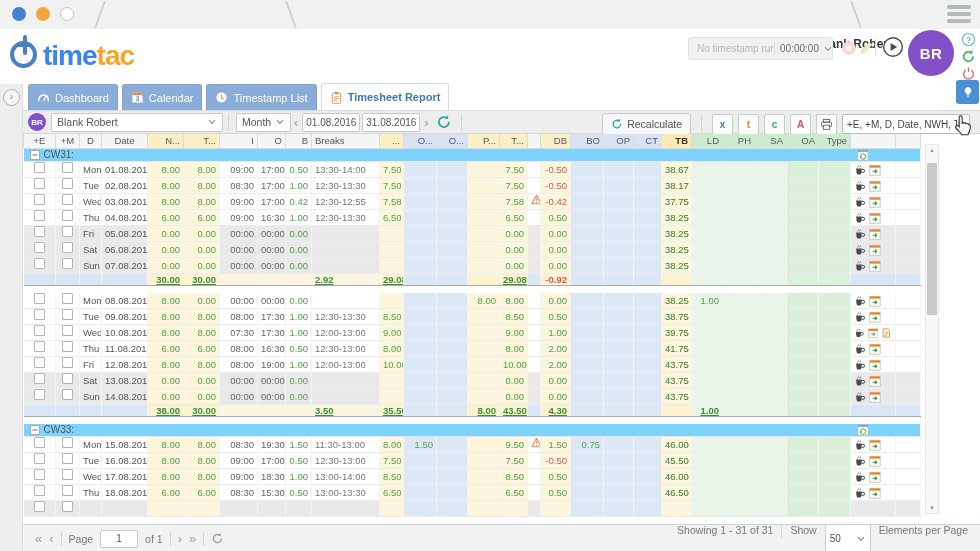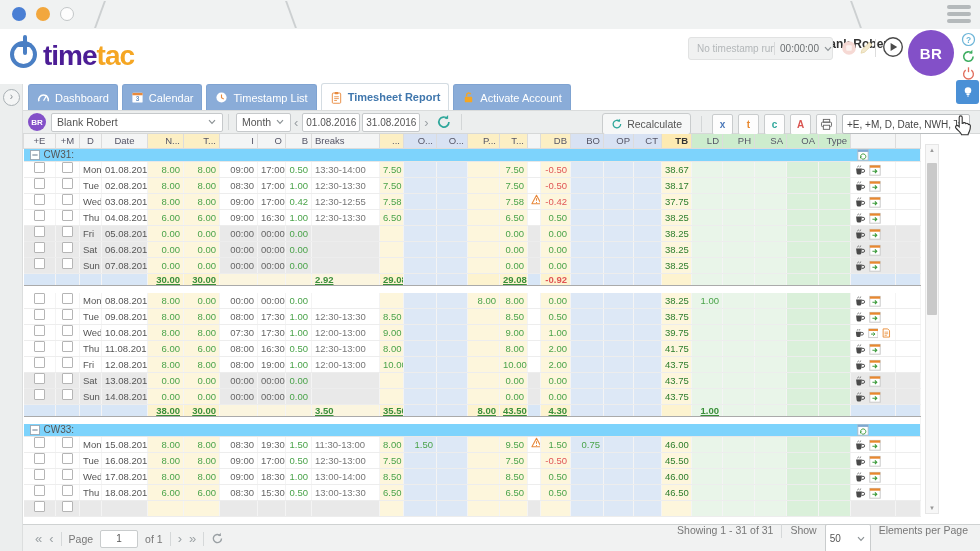--- a/index.html
+++ b/index.html
@@ -18,21 +18,21 @@
   .burger{position:absolute;right:9px;top:5px;width:24px;}
   .burger div{height:4px;background:#b4b9bb;border-radius:2px;margin-bottom:3px;}
   
   .hdr{position:absolute;top:29px;left:0;right:0;height:55px;background:#fff;}
   .logo{position:absolute;left:10px;top:6px;display:flex;align-items:flex-end;}
   .logo-clock{position:relative;width:36px;height:38px;}
   .logo-clock .ring{position:absolute;left:0;top:6px;width:27px;height:27px;border:4px solid #4a7fc4;border-radius:50%;box-sizing:border-box;}
   .logo-clock .stem{position:absolute;left:13px;top:0;width:4px;height:20px;background:#4a7fc4;border-radius:2px;}
   .logo-clock .cross{position:absolute;left:7px;top:8px;width:15px;height:4px;background:#4a7fc4;border-radius:2px;}
   .logo-txt{font-size:28px;font-weight:bold;letter-spacing:-1px;line-height:34px;margin-left:-3px;}
-  .logo-txt .bl{color:#4c1d95;} .logo-txt .or{color:#f5a623;}
+  .logo-txt .bl{color:#3b82f6;} .logo-txt .or{color:#f5a623;}
   .username{position:absolute;right:88px;top:8px;font-size:12px;font-weight:bold;color:#333;}
   .tswidget{position:absolute;left:688px;top:8px;width:143px;height:21px;background:#f0f1f1;border:1px solid #e1e2e2;
     border-radius:3px;display:flex;align-items:center;font-size:10px;color:#b3b7b9;}
   .tswidget .ph{padding:0 6px 0 8px;white-space:nowrap;overflow:hidden;}
   .tswidget .dv{width:1px;height:13px;background:#d9dadb;}
   .tswidget .tm{padding:0 5px;color:#6a6e70;}
   .mini{position:absolute;top:11px;width:16px;height:16px;}
   .hdr-dv{position:absolute;left:875px;top:10px;width:1px;height:18px;background:#ddd;}
   .play{position:absolute;left:882px;top:7px;width:22px;height:22px;}
   .bigavatar{position:absolute;right:26px;top:1px;width:46px;height:46px;border-radius:50%;background:#8350c8;color:#fff;
@@ -224,29 +224,20 @@
       <div class="tab active">
         <span class="ticon">
           <svg viewBox="0 0 14 14" width="13" height="13">
             <rect x="2.5" y="2.2" width="9" height="11" rx="1" fill="#fff" stroke="#e8893c"></rect>
             <rect x="5" y="1" width="4" height="2.4" rx="0.8" fill="#e8893c"></rect>
             <path d="M4.5 6.2h5M4.5 8.2h5M4.5 10.2h3" stroke="#e8893c" stroke-width="0.9"></path>
           </svg>
         </span>
         <span>Timesheet Report</span>
       </div>
-      <div class="tab">
-        <span class="ticon">
-          <svg viewBox="0 0 14 14" width="13" height="13">
-            <rect x="3" y="6.2" width="8" height="6" rx="1" fill="#f5a623"></rect>
-            <path d="M5 6V4.4a2.3 2.3 0 0 1 4.4-.9" fill="none" stroke="#f5a623" stroke-width="1.5"></path>
-          </svg>
-        </span>
-        <span>Activate Account</span>
-      </div>
     </div>
 
   <div class="toolbar">
     <div class="sm-avatar">BR</div>
     <div class="selbox usel">
       <span>Blank Robert</span>
       <span style="display:inline-flex;width:9px;">
           <svg viewBox="0 0 8 6" width="8" height="6">
             <path d="M1 1.2 4 4.4 7 1.2" fill="none" stroke="#8d9396" stroke-width="1.2"></path>
           </svg>

